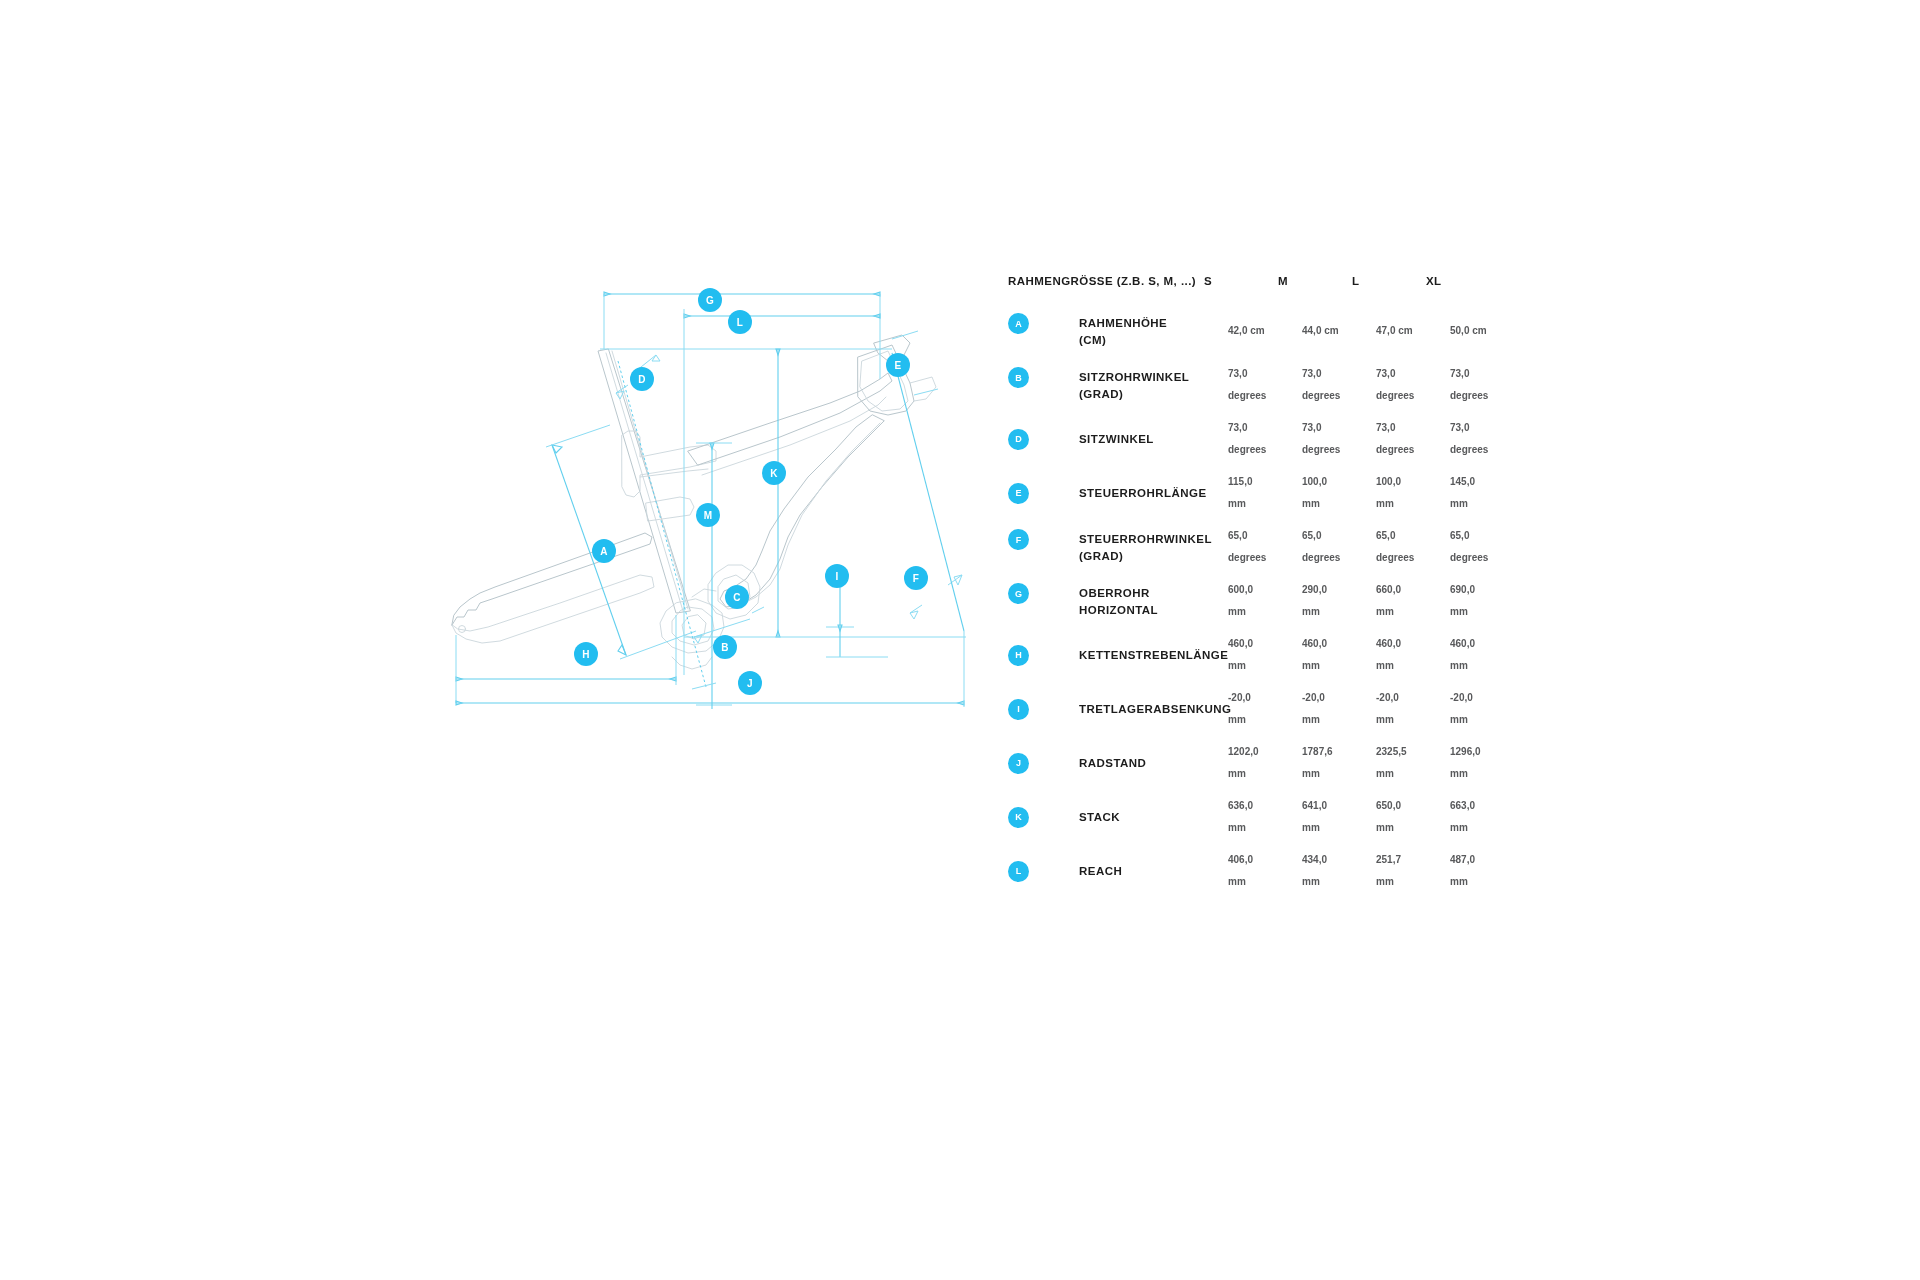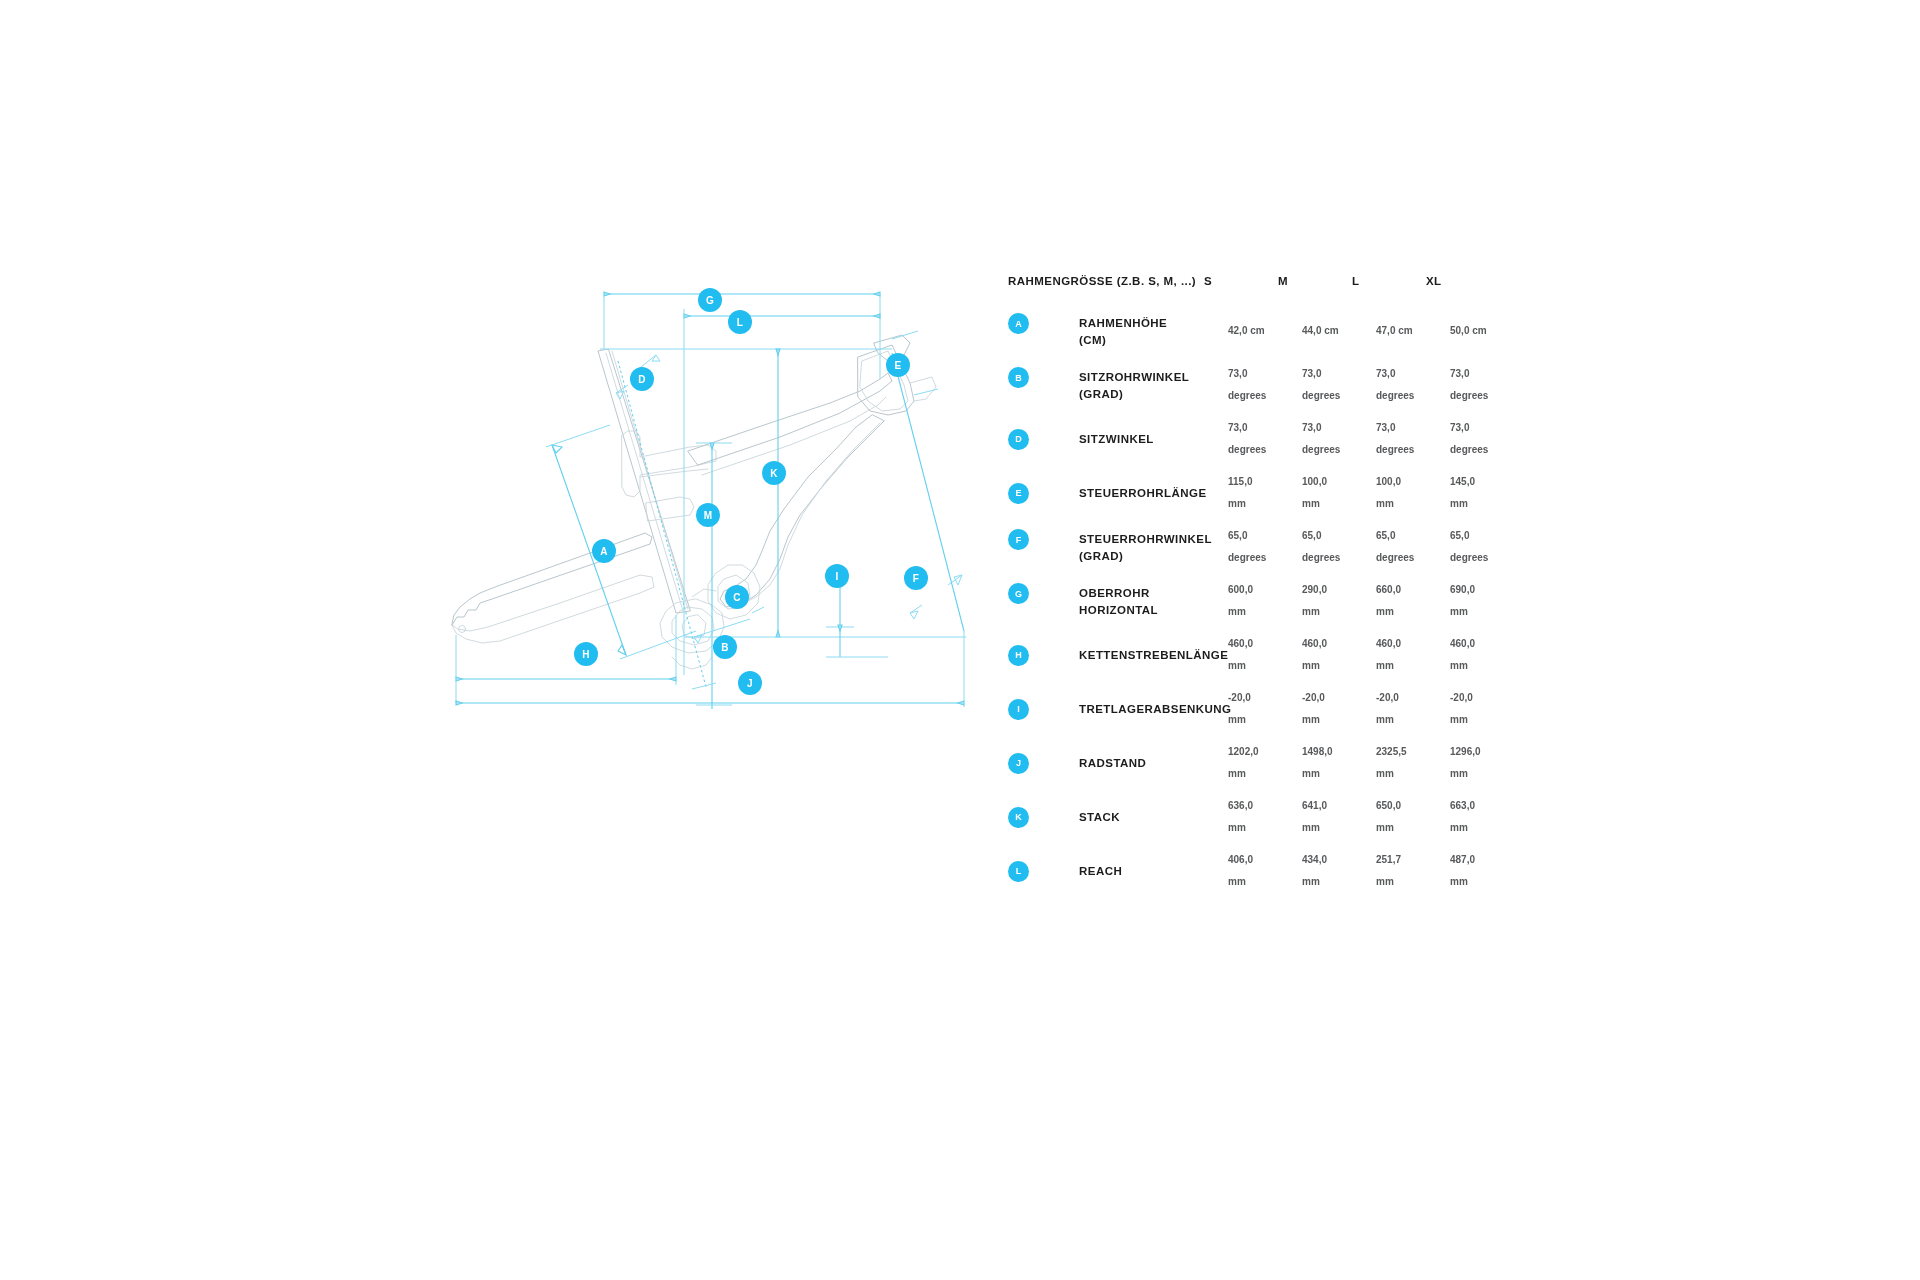--- a/index.html
+++ b/index.html
@@ -526,21 +526,21 @@
       <div class="spec-row">
         <div class="col-label">
           <div class="badge">J</div>
           <div class="label-text">RADSTAND</div>
         </div>
         <div class="col-val">
           <div class="val-text">1202,0
 mm</div>
         </div>
         <div class="col-val">
-          <div class="val-text">1498,0
+          <div class="val-text">1787,6
 mm</div>
         </div>
         <div class="col-val">
           <div class="val-text">2325,5
 mm</div>
         </div>
         <div class="col-val">
           <div class="val-text">1296,0
 mm</div>
         </div>

